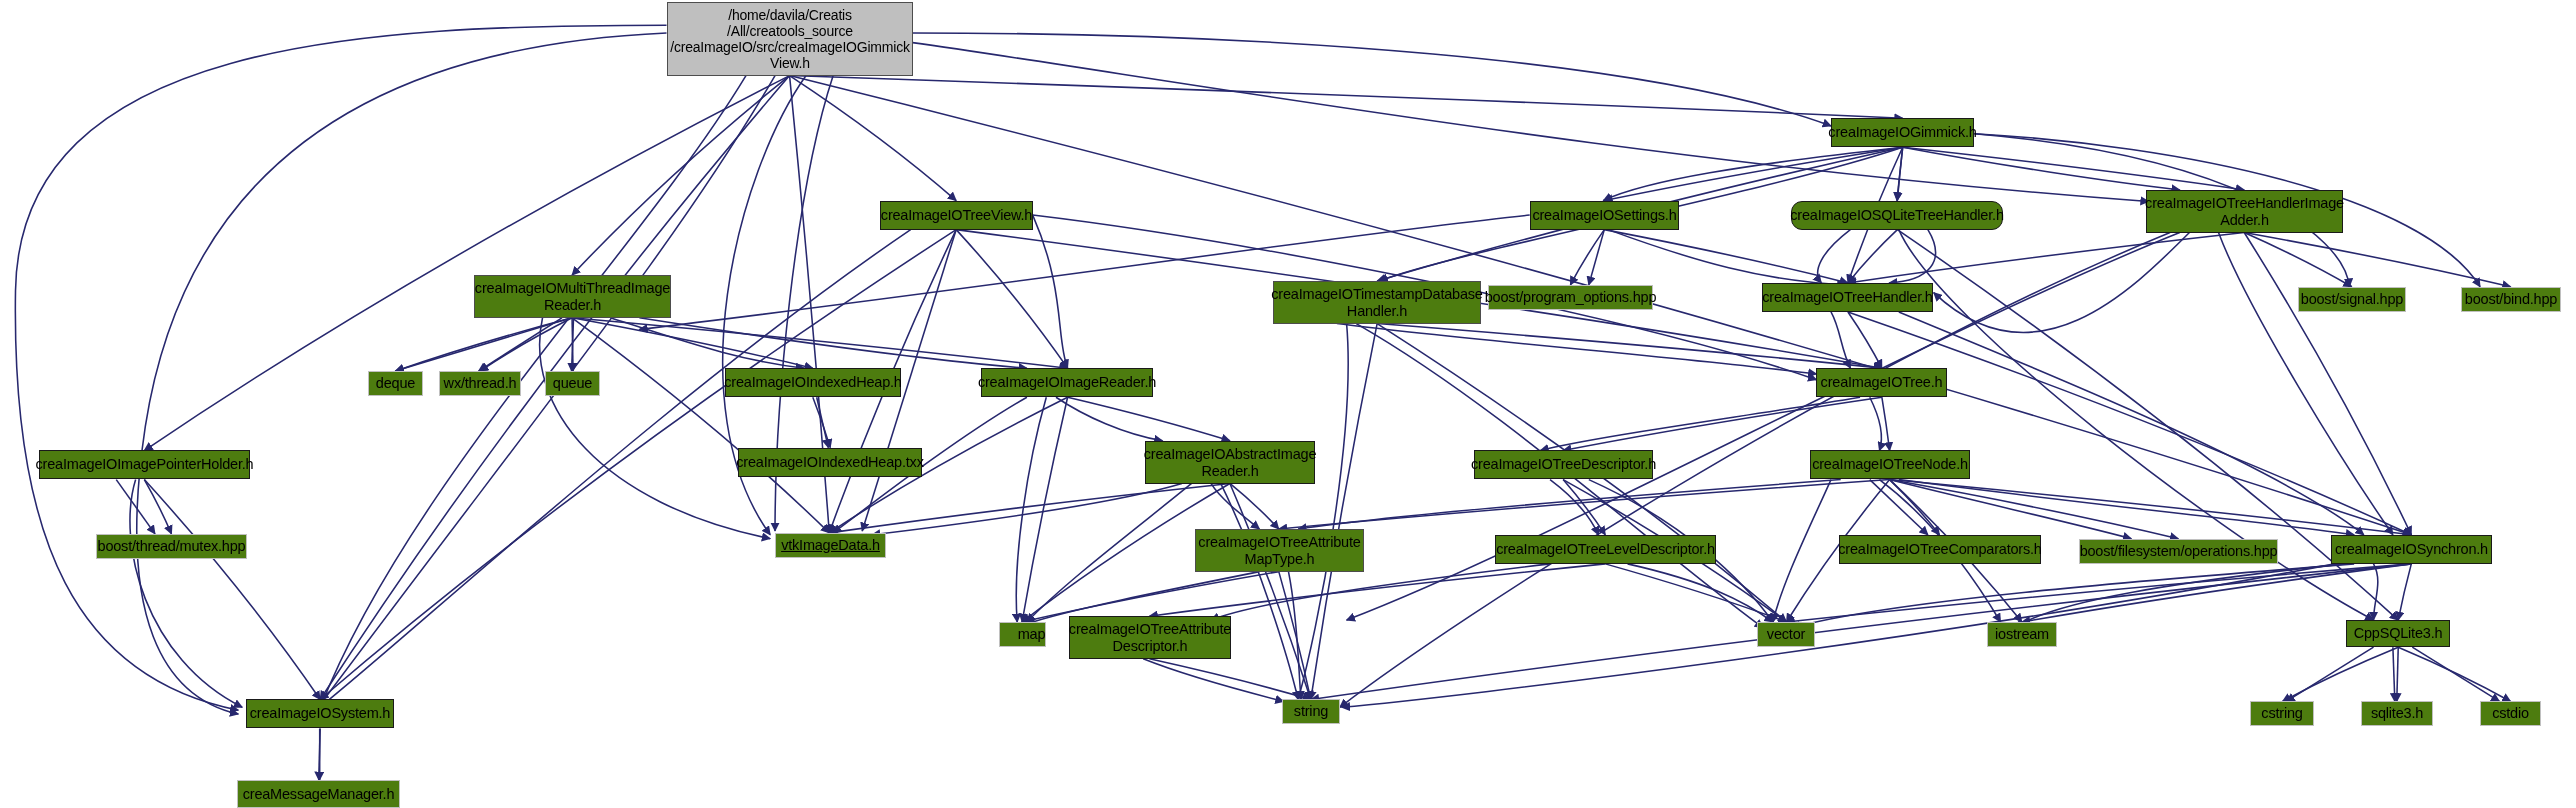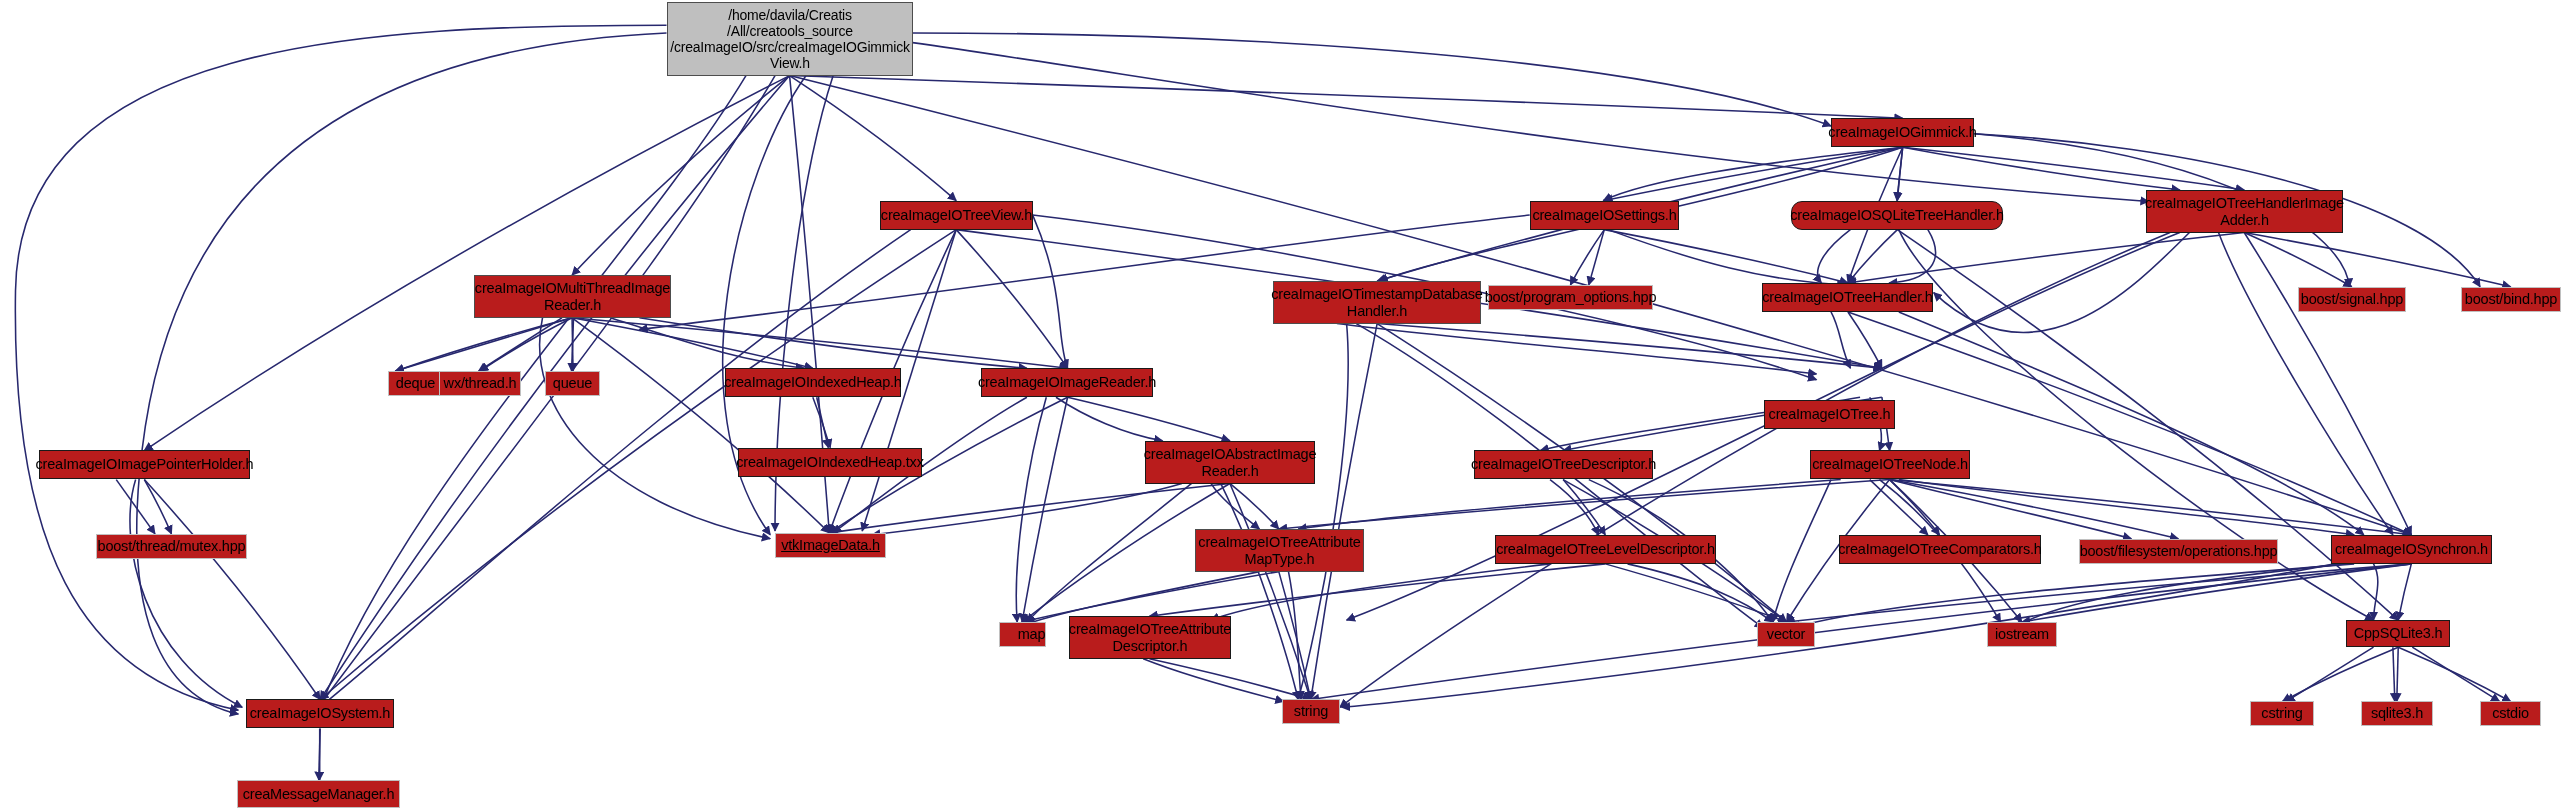--- a/index.html
+++ b/index.html
@@ -23,21 +23,21 @@
     height: 809px;
     pointer-events: none;
   }
   .node {
     position: absolute;
     box-sizing: border-box;
     display: flex;
     align-items: center;
     justify-content: center;
     text-align: center;
-    background: #b91c1c;
+    background: #4d7c0f;
     color: #000000;
     font-size: 14.5px;
     line-height: 1.15;
     white-space: pre-line;
     letter-spacing: -0.2px;
     z-index: 5;
   }
   
   .node.internal {
     border: 1.9px solid #1a1a1a;
@@ -222,26 +222,26 @@
       <div class="node internal" style="left: 2146px; top: 190px; width: 197px; height: 43px;">creaImageIOTreeHandlerImage
 Adder.h</div>
       <div class="node internal framed" style="left: 474px; top: 275px; width: 197px; height: 43px;">creaImageIOMultiThreadImage
 Reader.h</div>
       <div class="node internal framed" style="left: 1273px; top: 281px; width: 208px; height: 43px; text-align: center;">creaImageIOTimestampDatabase
 Handler.h</div>
       <div class="node external" style="left: 1488px; top: 285px; width: 165px; height: 25px;">boost/program_options.hpp</div>
       <div class="node internal" style="left: 1762px; top: 283px; width: 171px; height: 29px;">creaImageIOTreeHandler.h</div>
       <div class="node external" style="left: 2298px; top: 287px; width: 108px; height: 25px;">boost/signal.hpp</div>
       <div class="node external" style="left: 2461px; top: 287px; width: 100px; height: 25px;">boost/bind.hpp</div>
-      <div class="node external" style="left: 388px; top: 371px; width: 55px; height: 25px;">deque</div>
+      <div class="node external" style="left: 368px; top: 371px; width: 55px; height: 25px;">deque</div>
       <div class="node external" style="left: 439px; top: 371px; width: 82px; height: 25px;">wx/thread.h</div>
       <div class="node external" style="left: 545px; top: 371px; width: 55px; height: 25px;">queue</div>
       <div class="node internal" style="left: 725px; top: 368px; width: 176px; height: 29px;">creaImageIOIndexedHeap.h</div>
       <div class="node internal" style="left: 981px; top: 368px; width: 172px; height: 29px;">creaImageIOImageReader.h</div>
-      <div class="node internal" style="left: 1764px; top: 368px; width: 131px; height: 29px; margin-top: 32px;">creaImageIOTree.h</div>
+      <div class="node internal" style="left: 1816px; top: 368px; width: 131px; height: 29px;">creaImageIOTree.h</div>
       <div class="node internal" style="left: 39px; top: 450px; width: 211px; height: 29px;">creaImageIOImagePointerHolder.h</div>
       <div class="node internal" style="left: 1145px; top: 441px; width: 170px; height: 43px;">creaImageIOAbstractImage
 Reader.h</div>
       <div class="node internal" style="left: 1474px; top: 450px; width: 179px; height: 29px;">creaImageIOTreeDescriptor.h</div>
       <div class="node internal" style="left: 1810px; top: 450px; width: 160px; height: 29px;">creaImageIOTreeNode.h</div>
       <div class="node internal" style="left: 738px; top: 448px; width: 184px; height: 29px;">creaImageIOIndexedHeap.txx</div>
       <div class="node external" style="left: 96px; top: 534px; width: 151px; height: 25px;">boost/thread/mutex.hpp</div>
       <div class="node external" style="left: 775px; top: 533px; width: 111px; height: 25px; text-decoration: underline;">vtkImageData.h</div>
       <div class="node internal framed" style="left: 1195px; top: 529px; width: 169px; height: 43px;">creaImageIOTreeAttribute
 MapType.h</div>

